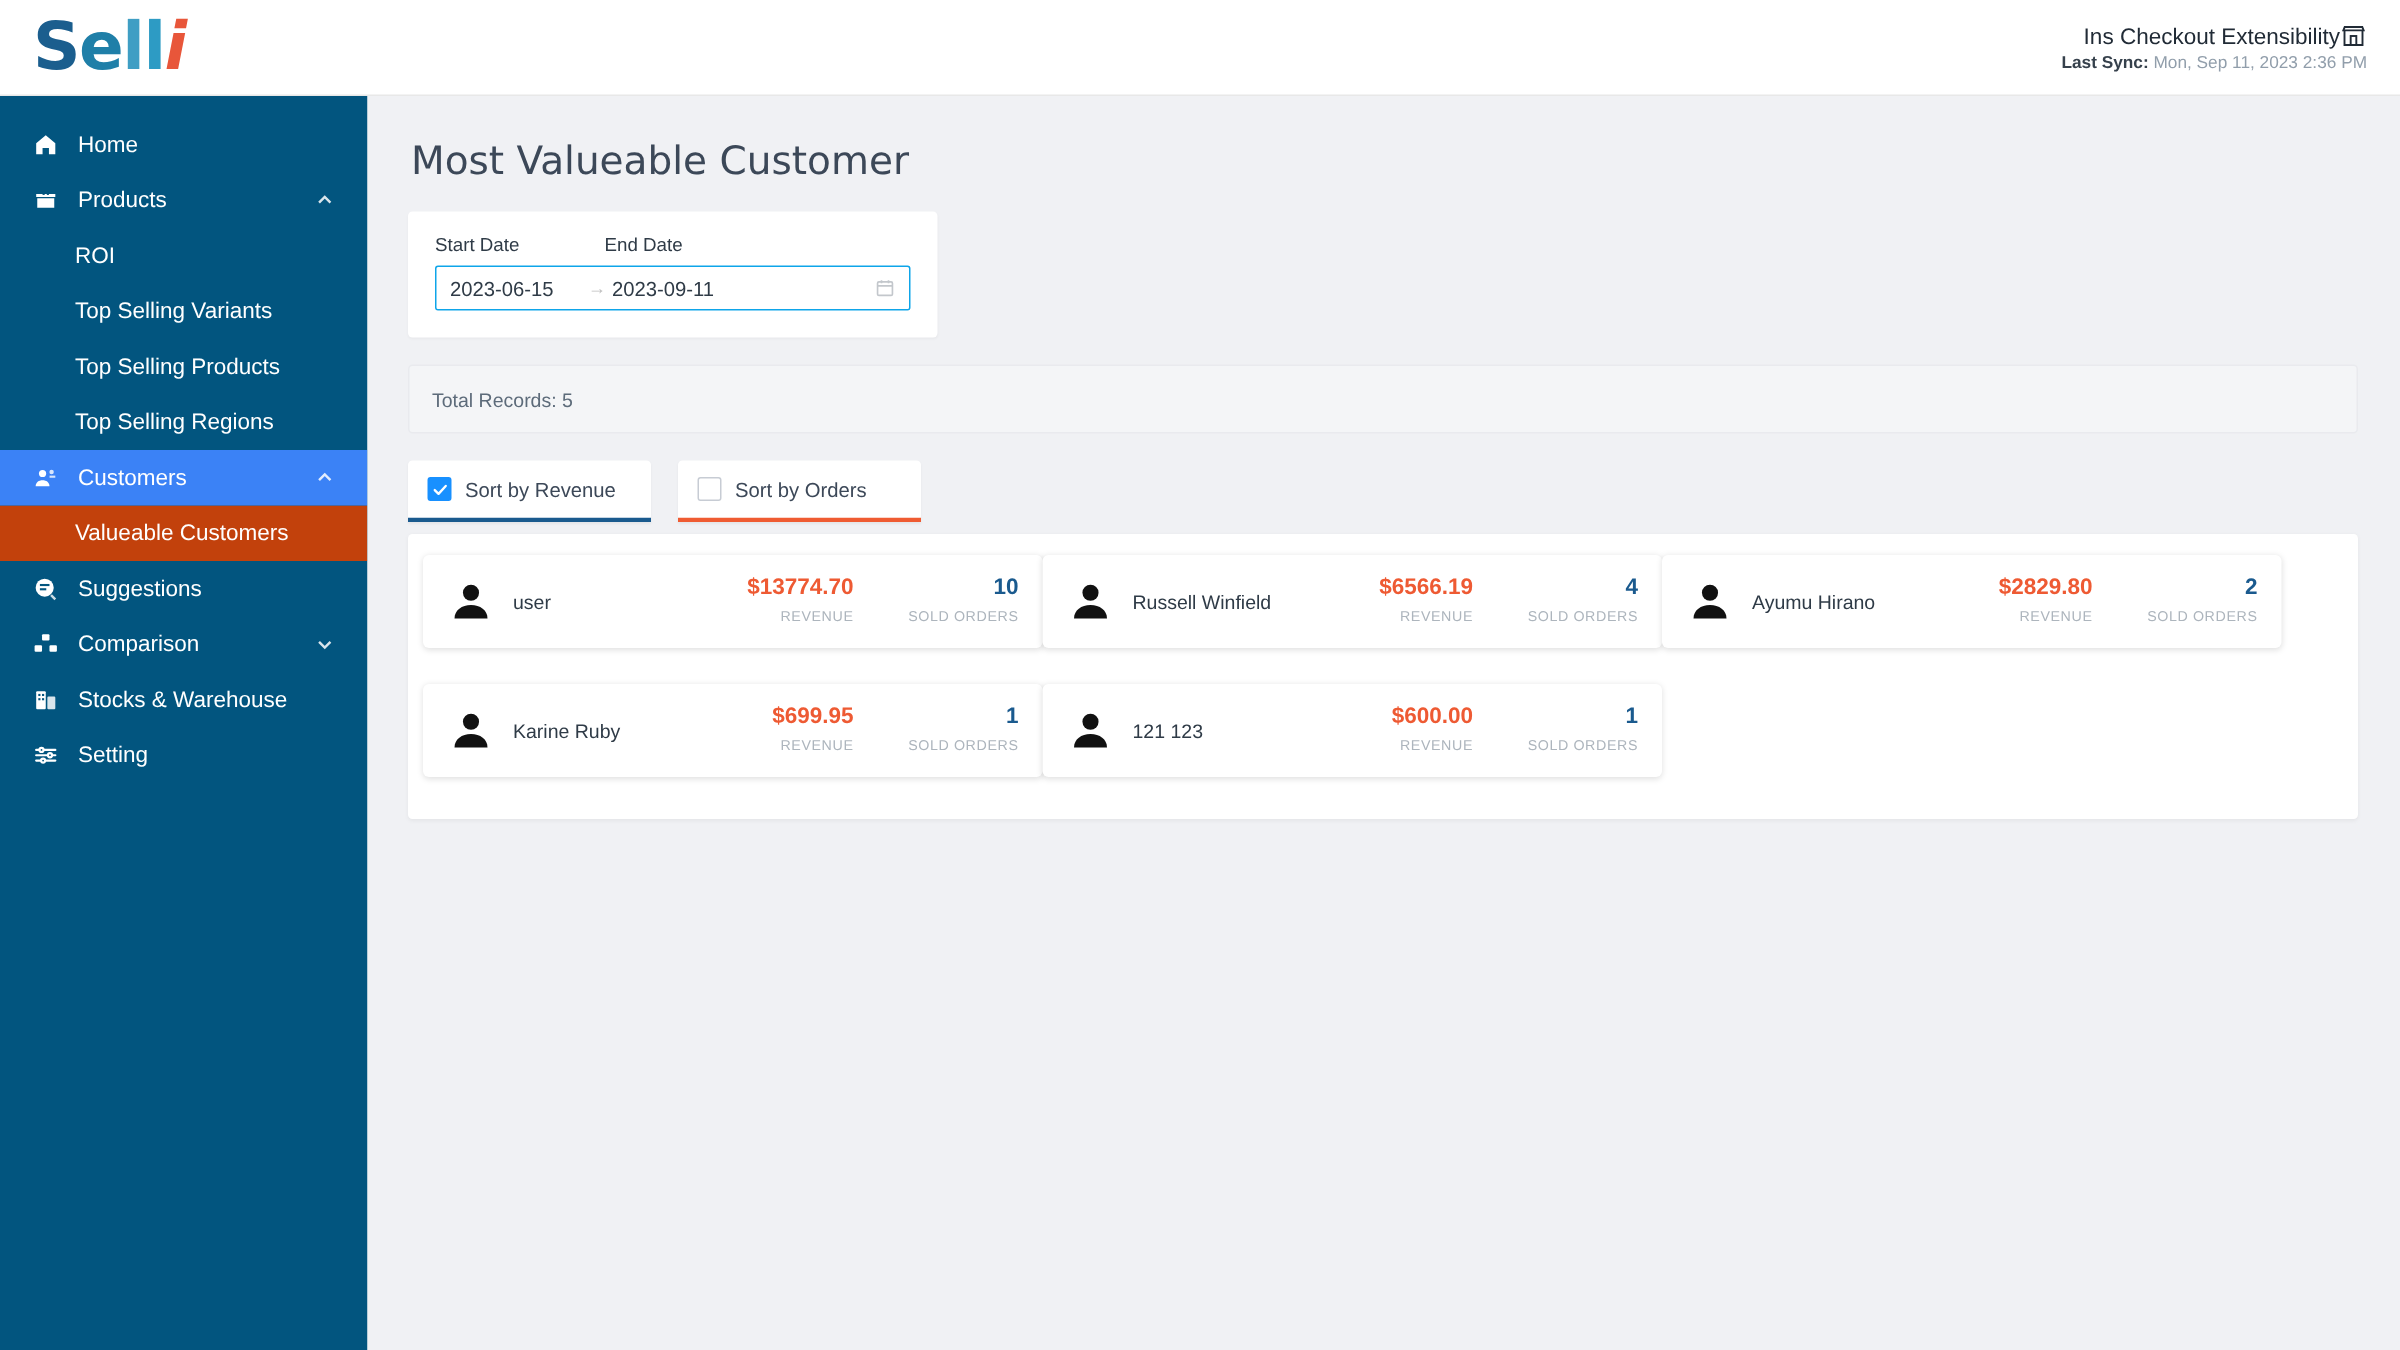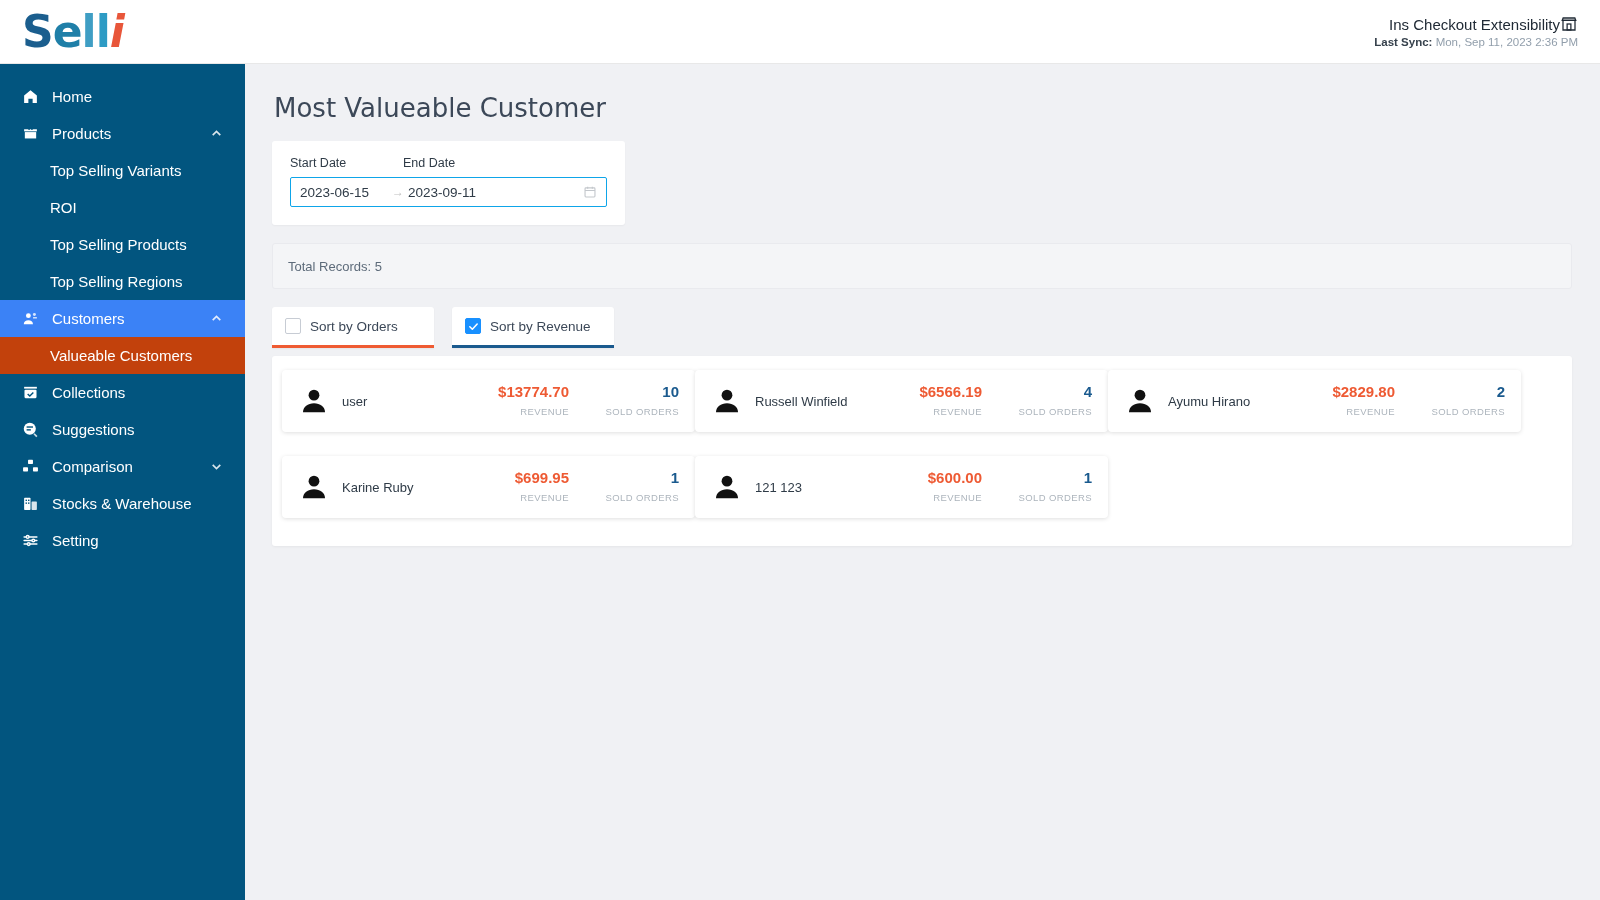--- a/index.html
+++ b/index.html
@@ -267,24 +267,24 @@
     </span>
     <span class="lbl">Products</span>
     <span class="chev">
       <svg width="13" height="13" viewBox="0 0 24 24" fill="none" stroke="#ffffff" stroke-width="3">
           <path d="M5 15l7-7 7 7"></path>
         </svg>
     </span>
   </div>
 
   <div class="nav-sub">
+    <span>ROI</span>
+  </div>
+  <div class="nav-sub">
     <span>Top Selling Variants</span>
-  </div>
-  <div class="nav-sub">
-    <span>ROI</span>
   </div>
   <div class="nav-sub">
     <span>Top Selling Products</span>
   </div>
   <div class="nav-sub">
     <span>Top Selling Regions</span>
   </div>
 
   <div class="nav-item parent-open">
     <span class="ico">
@@ -301,30 +301,20 @@
           <path d="M5 15l7-7 7 7"></path>
         </svg>
     </span>
   </div>
 
   <div class="nav-sub active">
     <span>Valueable Customers</span>
   </div>
 
 
-  <div class="nav-item">
-    <span class="ico">
-      <svg width="17" height="17" viewBox="0 0 24 24" fill="#ffffff">
-          <path d="M3 4h18v2.5H3z"></path>
-          <rect x="3.5" y="8" width="17" height="12" rx="1.5"></rect>
-          <path d="M8 14l3 3 5-5" stroke="#02557f" stroke-width="2" fill="none"></path>
-        </svg>
-    </span>
-    <span class="lbl">Collections</span>
-  </div>
 
   <div class="nav-item">
     <span class="ico">
       <svg width="17" height="17" viewBox="0 0 24 24" fill="#ffffff">
           <circle cx="11" cy="11" r="8.5"></circle>
           <rect x="6.5" y="7.5" width="9" height="2" fill="#02557f"></rect>
           <rect x="6.5" y="11.5" width="6" height="2" fill="#02557f"></rect>
           <path d="M17 18l4 4" stroke="#ffffff" stroke-width="2.4" opacity=".8"></path>
         </svg>
     </span>
@@ -394,32 +384,32 @@
         </svg>
       </span>
     </div>
   </div>
 
   <div class="records-bar">
     <span>Total Records: 5</span>
   </div>
 
   <div class="sort-row">
-    <div class="sort-box orange">
-      <span class="cb"></span>
-      <span class="sort-lbl">Sort by Orders</span>
-    </div>
     <div class="sort-box blue">
       <span class="cb checked">
         <svg width="11" height="11" viewBox="0 0 24 24" fill="none" stroke="#ffffff" stroke-width="3.4" stroke-linecap="round" stroke-linejoin="round">
             <path d="M4 12.5l5.5 5.5L20 6.5"></path>
           </svg>
       </span>
       <span class="sort-lbl">Sort by Revenue</span>
     </div>
+    <div class="sort-box orange">
+      <span class="cb"></span>
+      <span class="sort-lbl">Sort by Orders</span>
+    </div>
   </div>
 
   <div class="cards-panel">
     <div class="cards-grid" style="gap: 12px 0px; justify-content: flex-start;">
 
       <div class="cust-card" style="margin-right: 0px;">
         <span class="avatar">
           <svg width="30" height="30" viewBox="0 0 24 24" fill="#111111">
               <circle cx="12" cy="7.3" r="4.3"></circle>
               <path d="M3.2 21c0-4.4 3.9-7.2 8.8-7.2s8.8 2.8 8.8 7.2z"></path>

